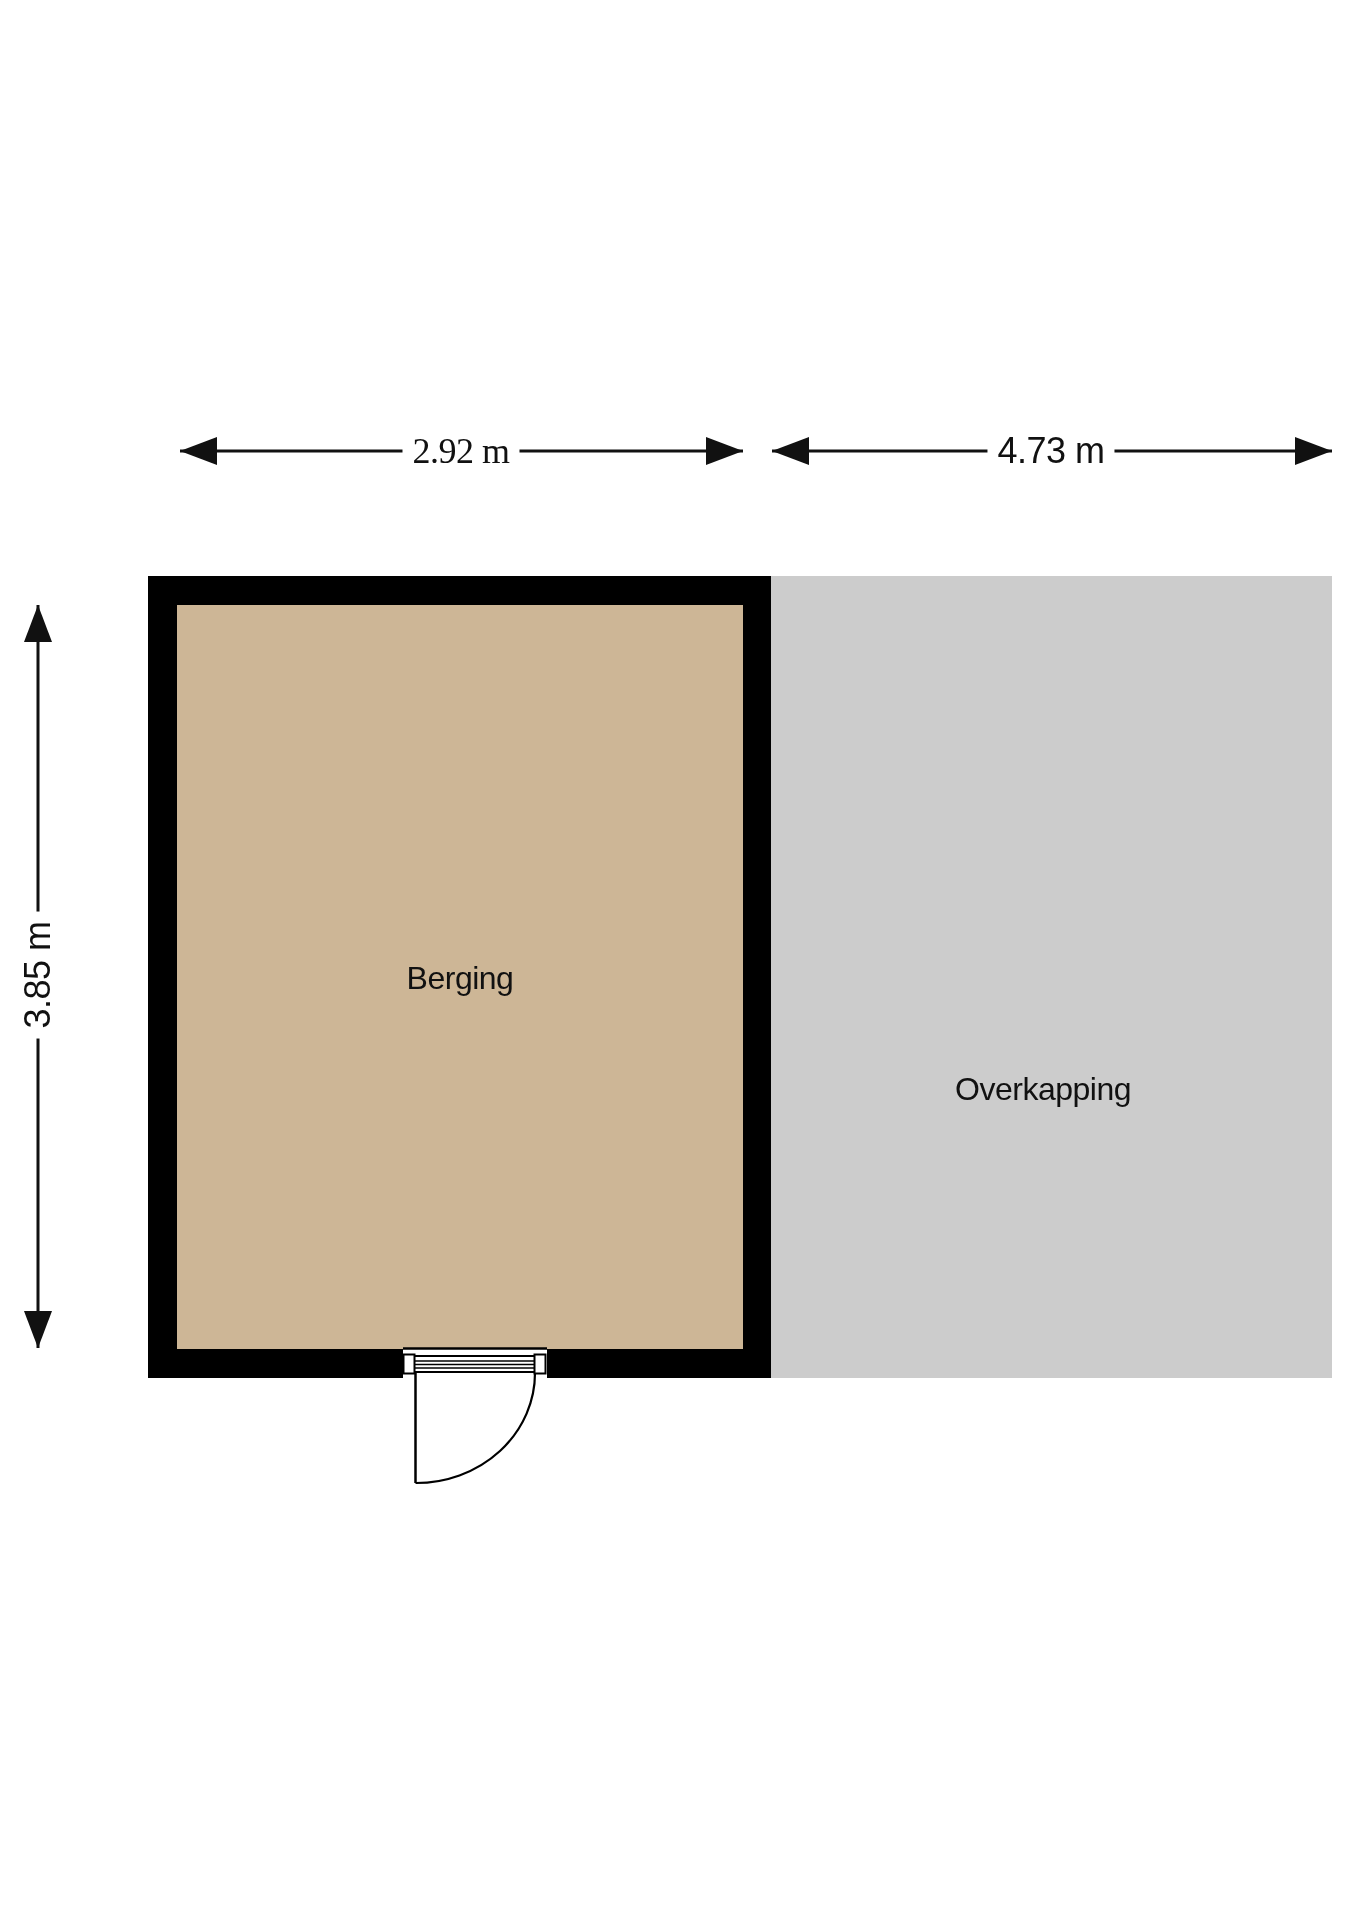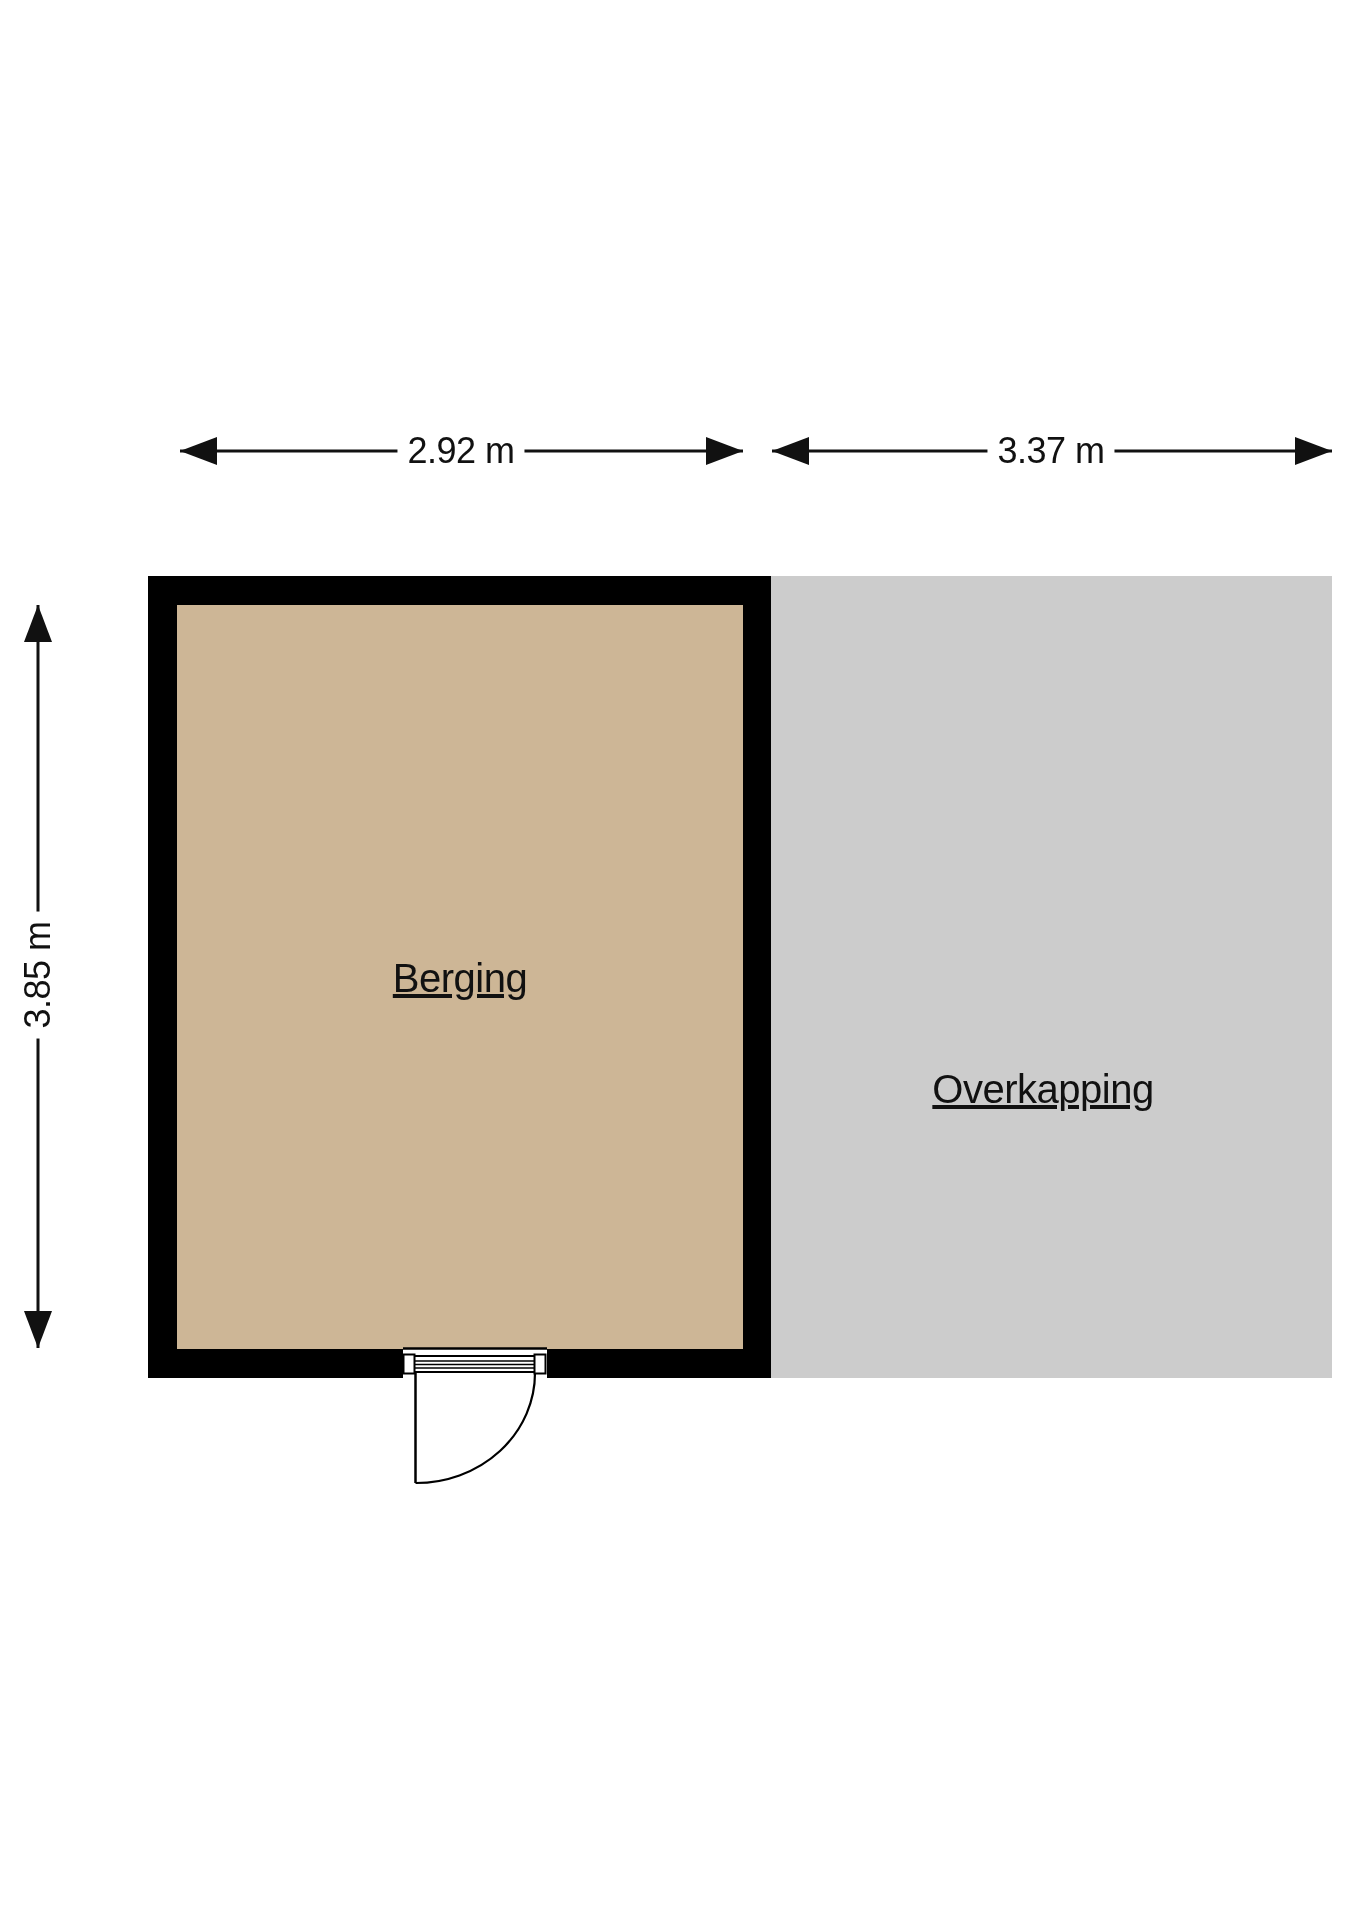--- a/index.html
+++ b/index.html
@@ -35,36 +35,35 @@
     left:0; top:0; width:1358px; height:1920px;
   }
   .label{
     position:absolute;
     transform:translate(-50%,-50%);
     color:#111111;
     white-space:nowrap;
     letter-spacing:-0.5px;
   }
   .room-label{
-    font-size:40px;
+    font-size:32px;
     line-height:1;
-    text-decoration:underline;
   }
   .dim-label{
     font-size:36px;
     line-height:1;
     background:#ffffff;
     padding:2px 10px;
   }
   .dim-label.vertical{
     transform:translate(-50%,-50%) rotate(-90deg);
   }
   .lbl-berging{left:460px; top:978px;}
   .lbl-overkapping{left:1043px; top:1089px;}
-  .lbl-dim-berging-w{left:461px; top:451px;}
+  .lbl-dim-berging-w{left:461px; top:451px;font-family:Liberation Serif, serif;}
   .lbl-dim-overkapping-w{left:1051px; top:451px;}
   .lbl-dim-berging-h{left:38px; top:975px;}
 </style>
 </head>
 <body>
 
 <div class="canvas">
 
   <div class="abs floor-overkapping" style="background: rgb(204, 204, 204);"></div>
 
@@ -106,17 +105,17 @@
       <path d="M 415.5 1483 A 119 110 0 0 0 535 1373" fill="none" stroke="#000000" stroke-width="2.2"></path>
     </g>
   </svg>
 
   <div class="label room-label lbl-berging">Berging</div>
 
   <div class="label room-label lbl-overkapping">Overkapping</div>
 
   <div class="label dim-label lbl-dim-berging-w">2.92 m</div>
 
-  <div class="label dim-label lbl-dim-overkapping-w">3.37 m</div>
+  <div class="label dim-label lbl-dim-overkapping-w">4.73 m</div>
 
   <div class="label dim-label vertical lbl-dim-berging-h">3.85 m</div>
 
 </div>
 
 </body></html>

